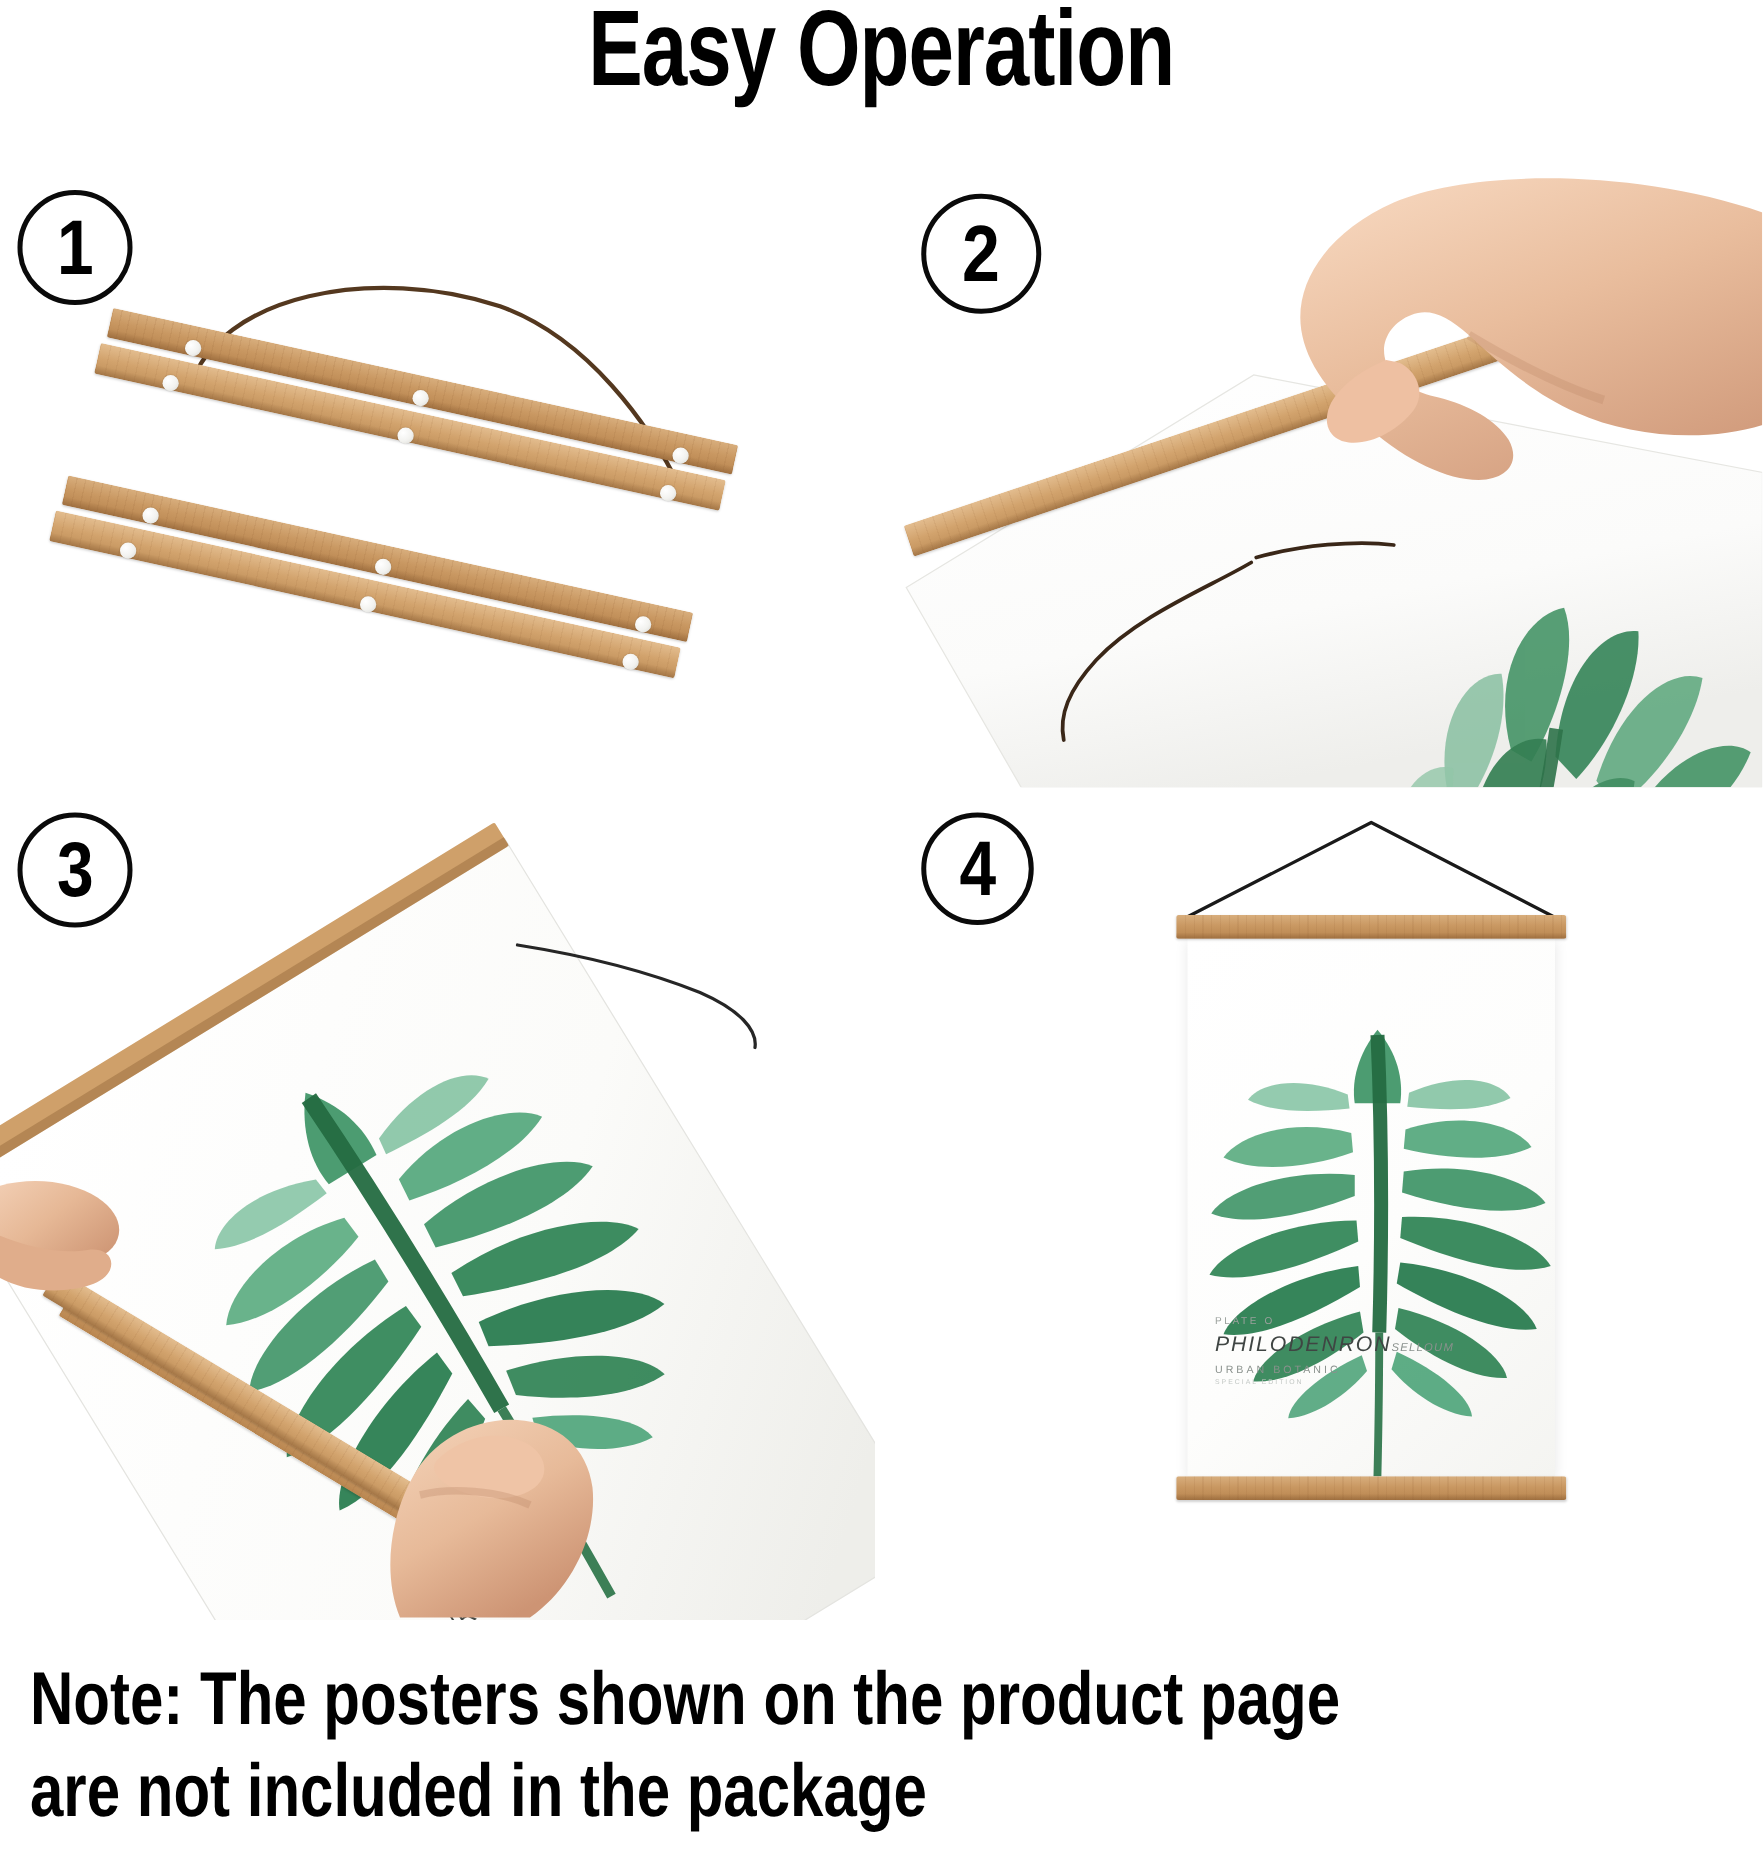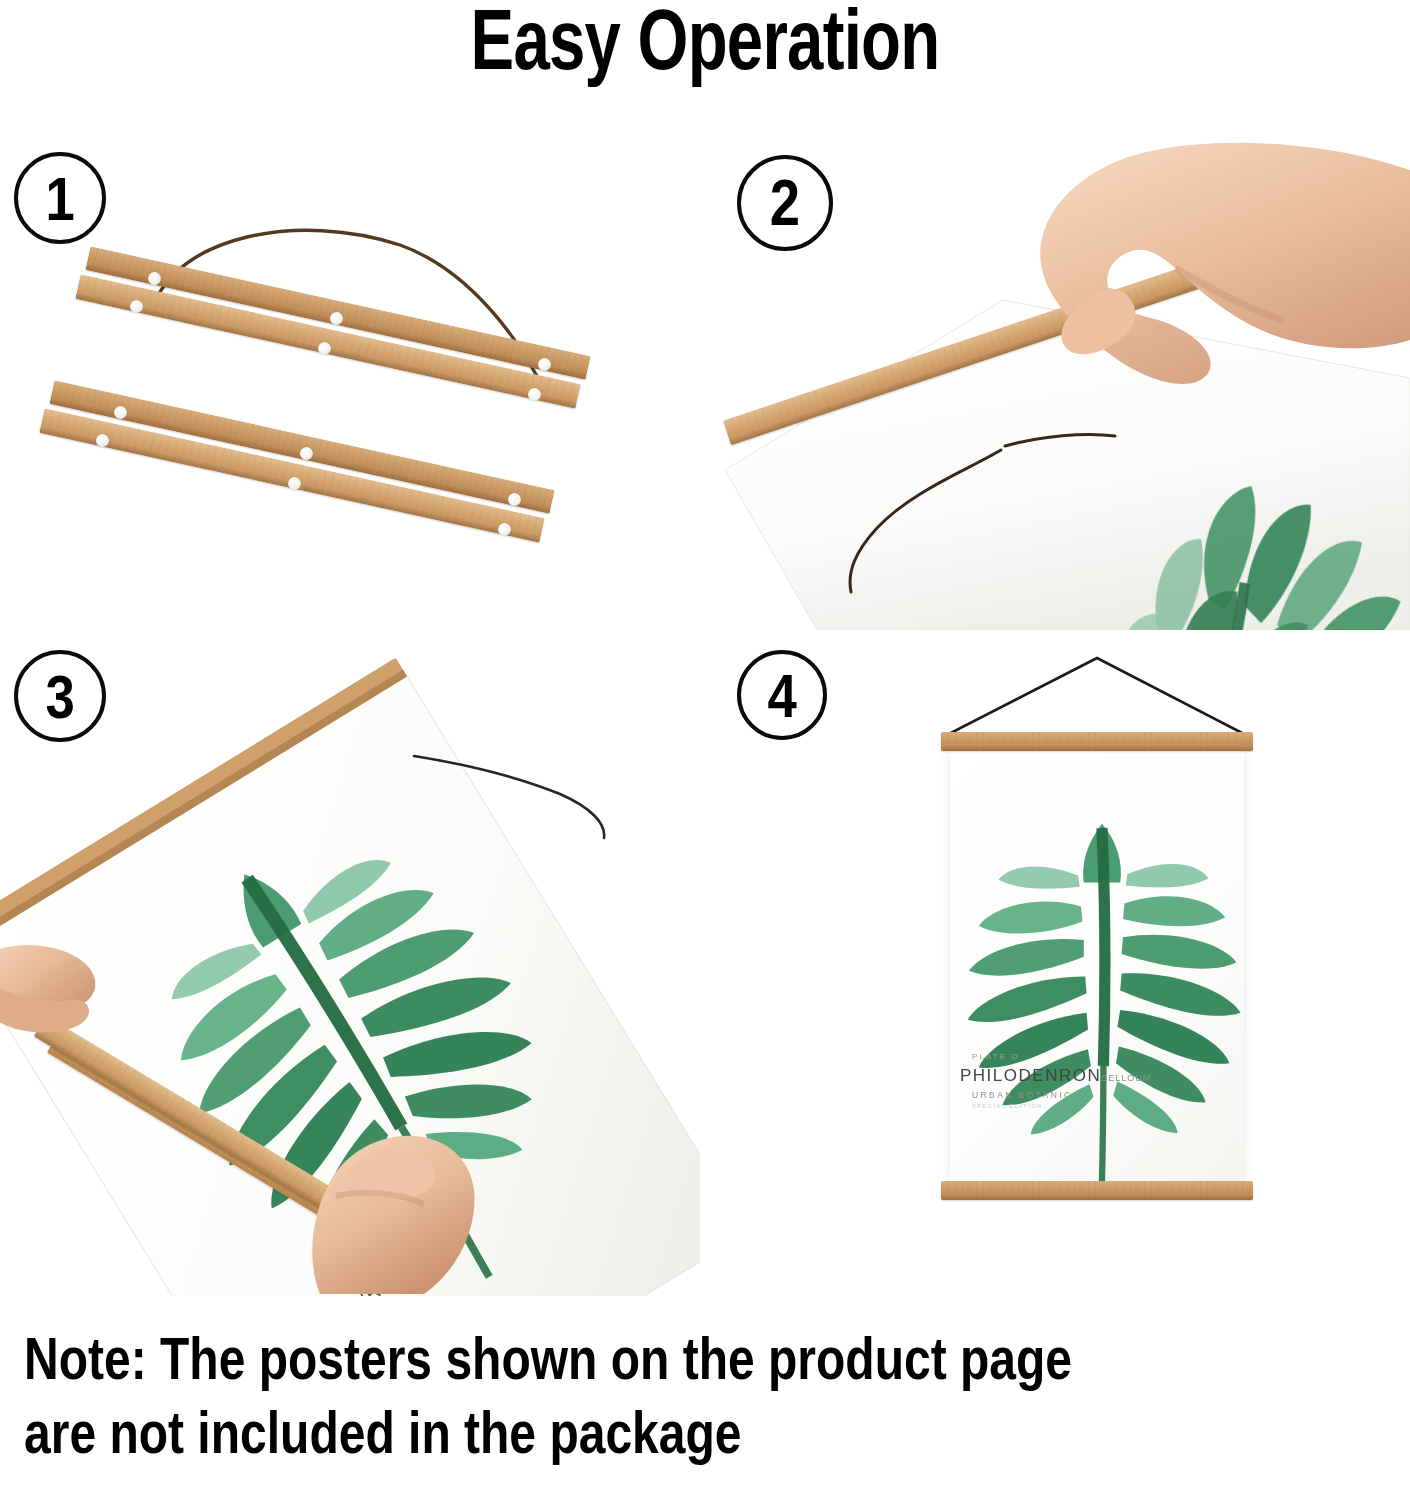--- a/index.html
+++ b/index.html
@@ -375,21 +375,21 @@
 
         <path d="M 0 -196 C -22 -168, -30 -138, -26 -112 L 26 -112 C 30 -140, 22 -170, 0 -196 Z" fill="#3d9465" opacity=".92"></path>
 
         <path d="M 0 -190 C 4 -100, 6 10, 2 150" stroke="#246c41" stroke-width="16" fill="none" opacity=".95"></path>
         <path d="M 2 150 C 2 236, 0 320, -2 390" stroke="#2b7449" stroke-width="9" fill="none" opacity=".92"></path>
       </g>
     </svg>
 
     
     <div class="poster-caption cap-plate" style="left:22px; top:300px;">PLATE  O</div>
-    <div class="poster-caption cap-name" style="left:10px; top:312px;">
+    <div class="poster-caption cap-name" style="left:22px; top:312px;font-style:italic;">
       <span>PHILODENRON</span><span class="sp">SELLOUM</span>
     </div>
     <div class="poster-caption cap-brand" style="left:22px; top:338px;">URBAN BOTANIC</div>
     <div class="poster-caption cap-sub" style="left:22px; top:351px;">SPECIAL EDITION</div>
   </div>
 
   <div class="slat" style="left:236px; top:545px; width:312px; height:19px; z-index:8;">
     <div class="edge"></div>
   </div>
 </div>

